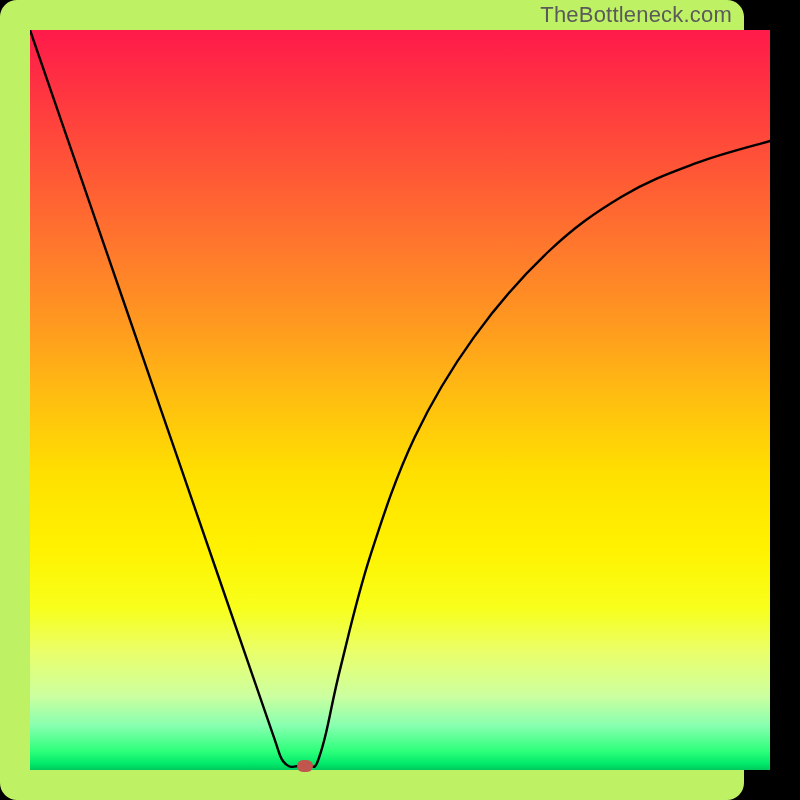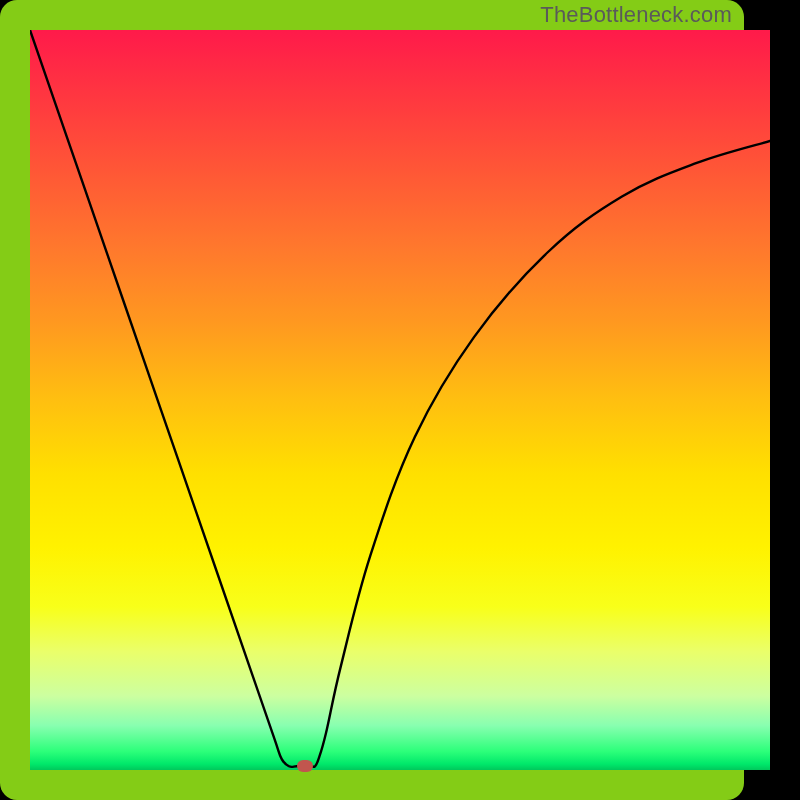--- a/index.html
+++ b/index.html
@@ -8,21 +8,21 @@
     width: 800px;
     height: 800px;
     background: #000000;
     overflow: hidden;
     font-family: Arial, Helvetica, sans-serif;
   }
   .stage {
     position: relative;
     width: 744px;
     height: 800px;
-    background: #84cc16;
+    background: #bef264;
     border-radius: 17px;
   }
   .watermark {
     position: absolute;
     top: 2px;
     right: 12px;
     color: #5a5a5a;
     font-size: 22px;
     font-weight: 400;
     letter-spacing: 0.2px;

